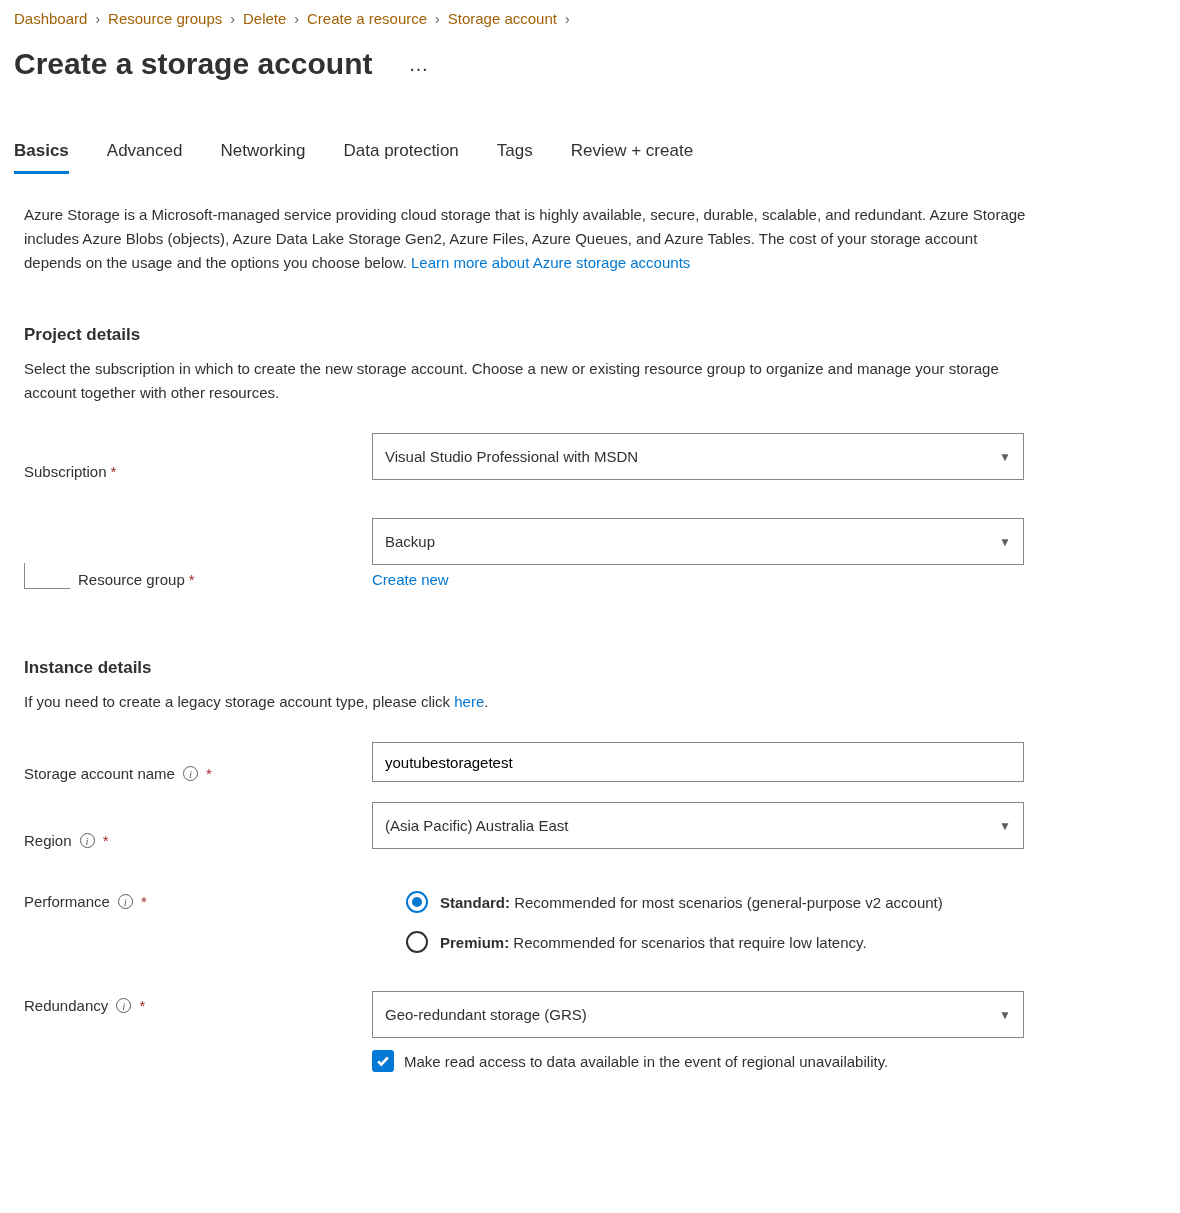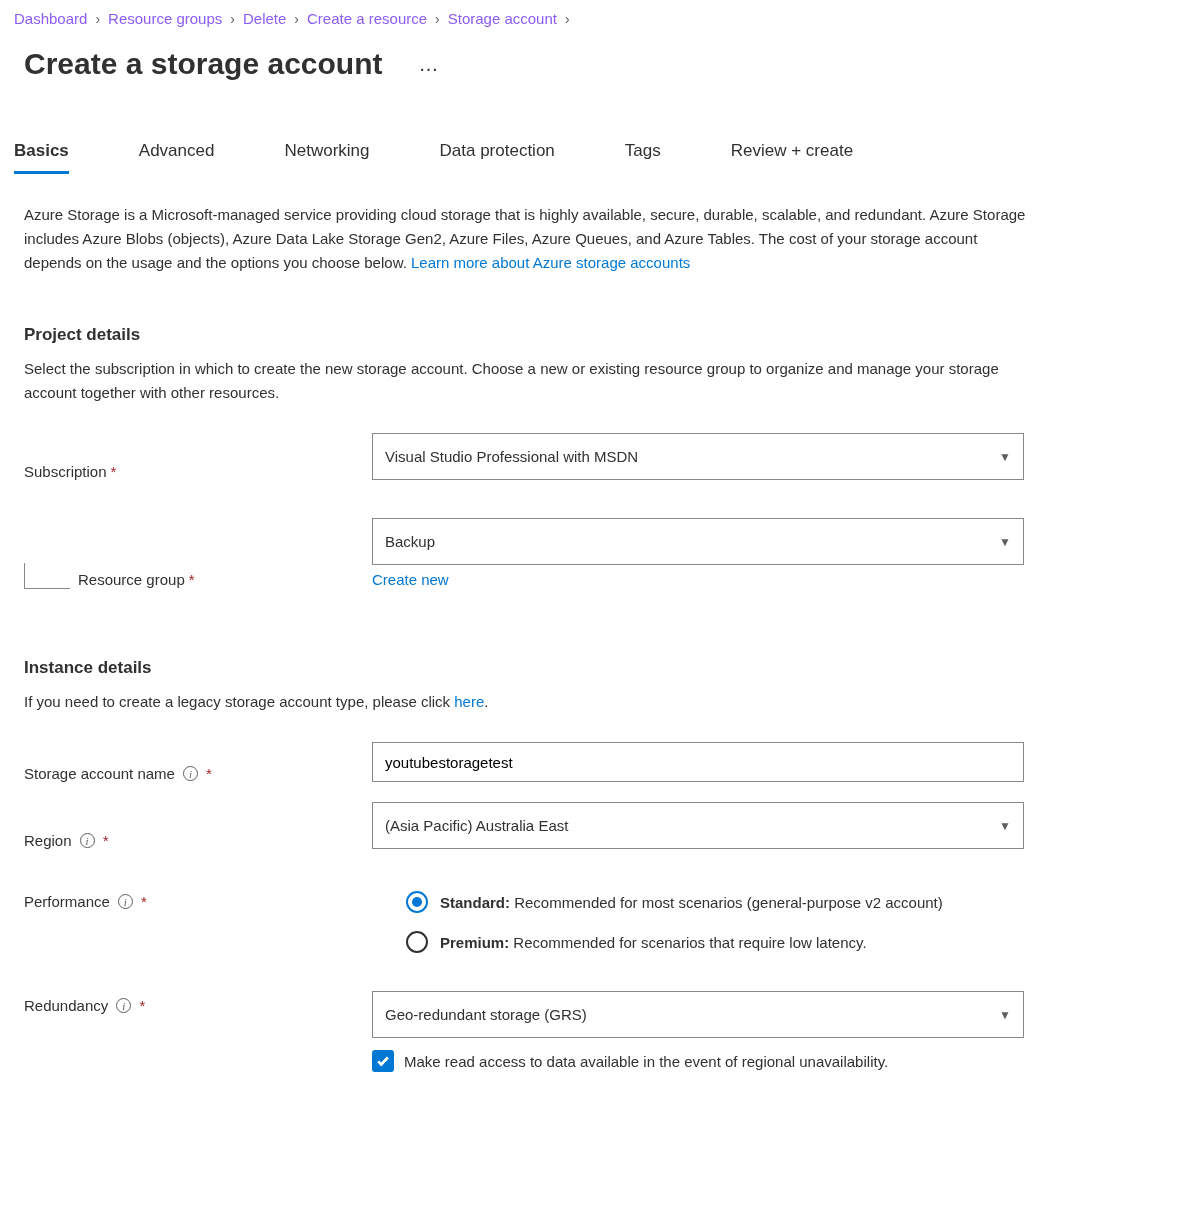--- a/index.html
+++ b/index.html
@@ -8,30 +8,30 @@
     font-size: 14px;
     color: #323130;
     background: #ffffff;
     padding: 10px 14px 40px 14px;
     width: 1180px;
   }
   a { color: #0078d4; text-decoration: none; cursor: pointer; }
 
   
   .breadcrumb { font-size: 15px; margin-bottom: 20px; display: flex; align-items: center; flex-wrap: wrap; }
-  .breadcrumb .crumb { color: #8b5cf6; cursor: pointer; }
+  .breadcrumb .crumb { color: #a16207; cursor: pointer; }
   .breadcrumb .sep { color: #605e5c; margin: 0 8px; font-size: 14px; }
 
   
-  .title-row { display: flex; align-items: center; margin-bottom: 60px; margin-left: 10px; }
+  .title-row { display: flex; align-items: center; margin-bottom: 60px; }
   h1.page-title { font-size: 30px; font-weight: 600; color: #323130; }
   .more-dots { margin-left: 36px; font-size: 20px; color: #323130; cursor: pointer; line-height: 1; letter-spacing:1px;}
 
   
-  .tabs { display: flex; border-bottom: 1px solid transparent; margin-bottom: 28px; gap: 32px; }
+  .tabs { display: flex; border-bottom: 1px solid transparent; margin-bottom: 28px; }
   .tab {
     font-size: 17px;
     color: #323130;
     padding: 0 0 10px 0;
     margin-right: 38px;
     cursor: pointer;
     border-bottom: 3px solid transparent;
   }
   .tab.active { font-weight: 600; border-bottom-color: #0078d4; }
 

